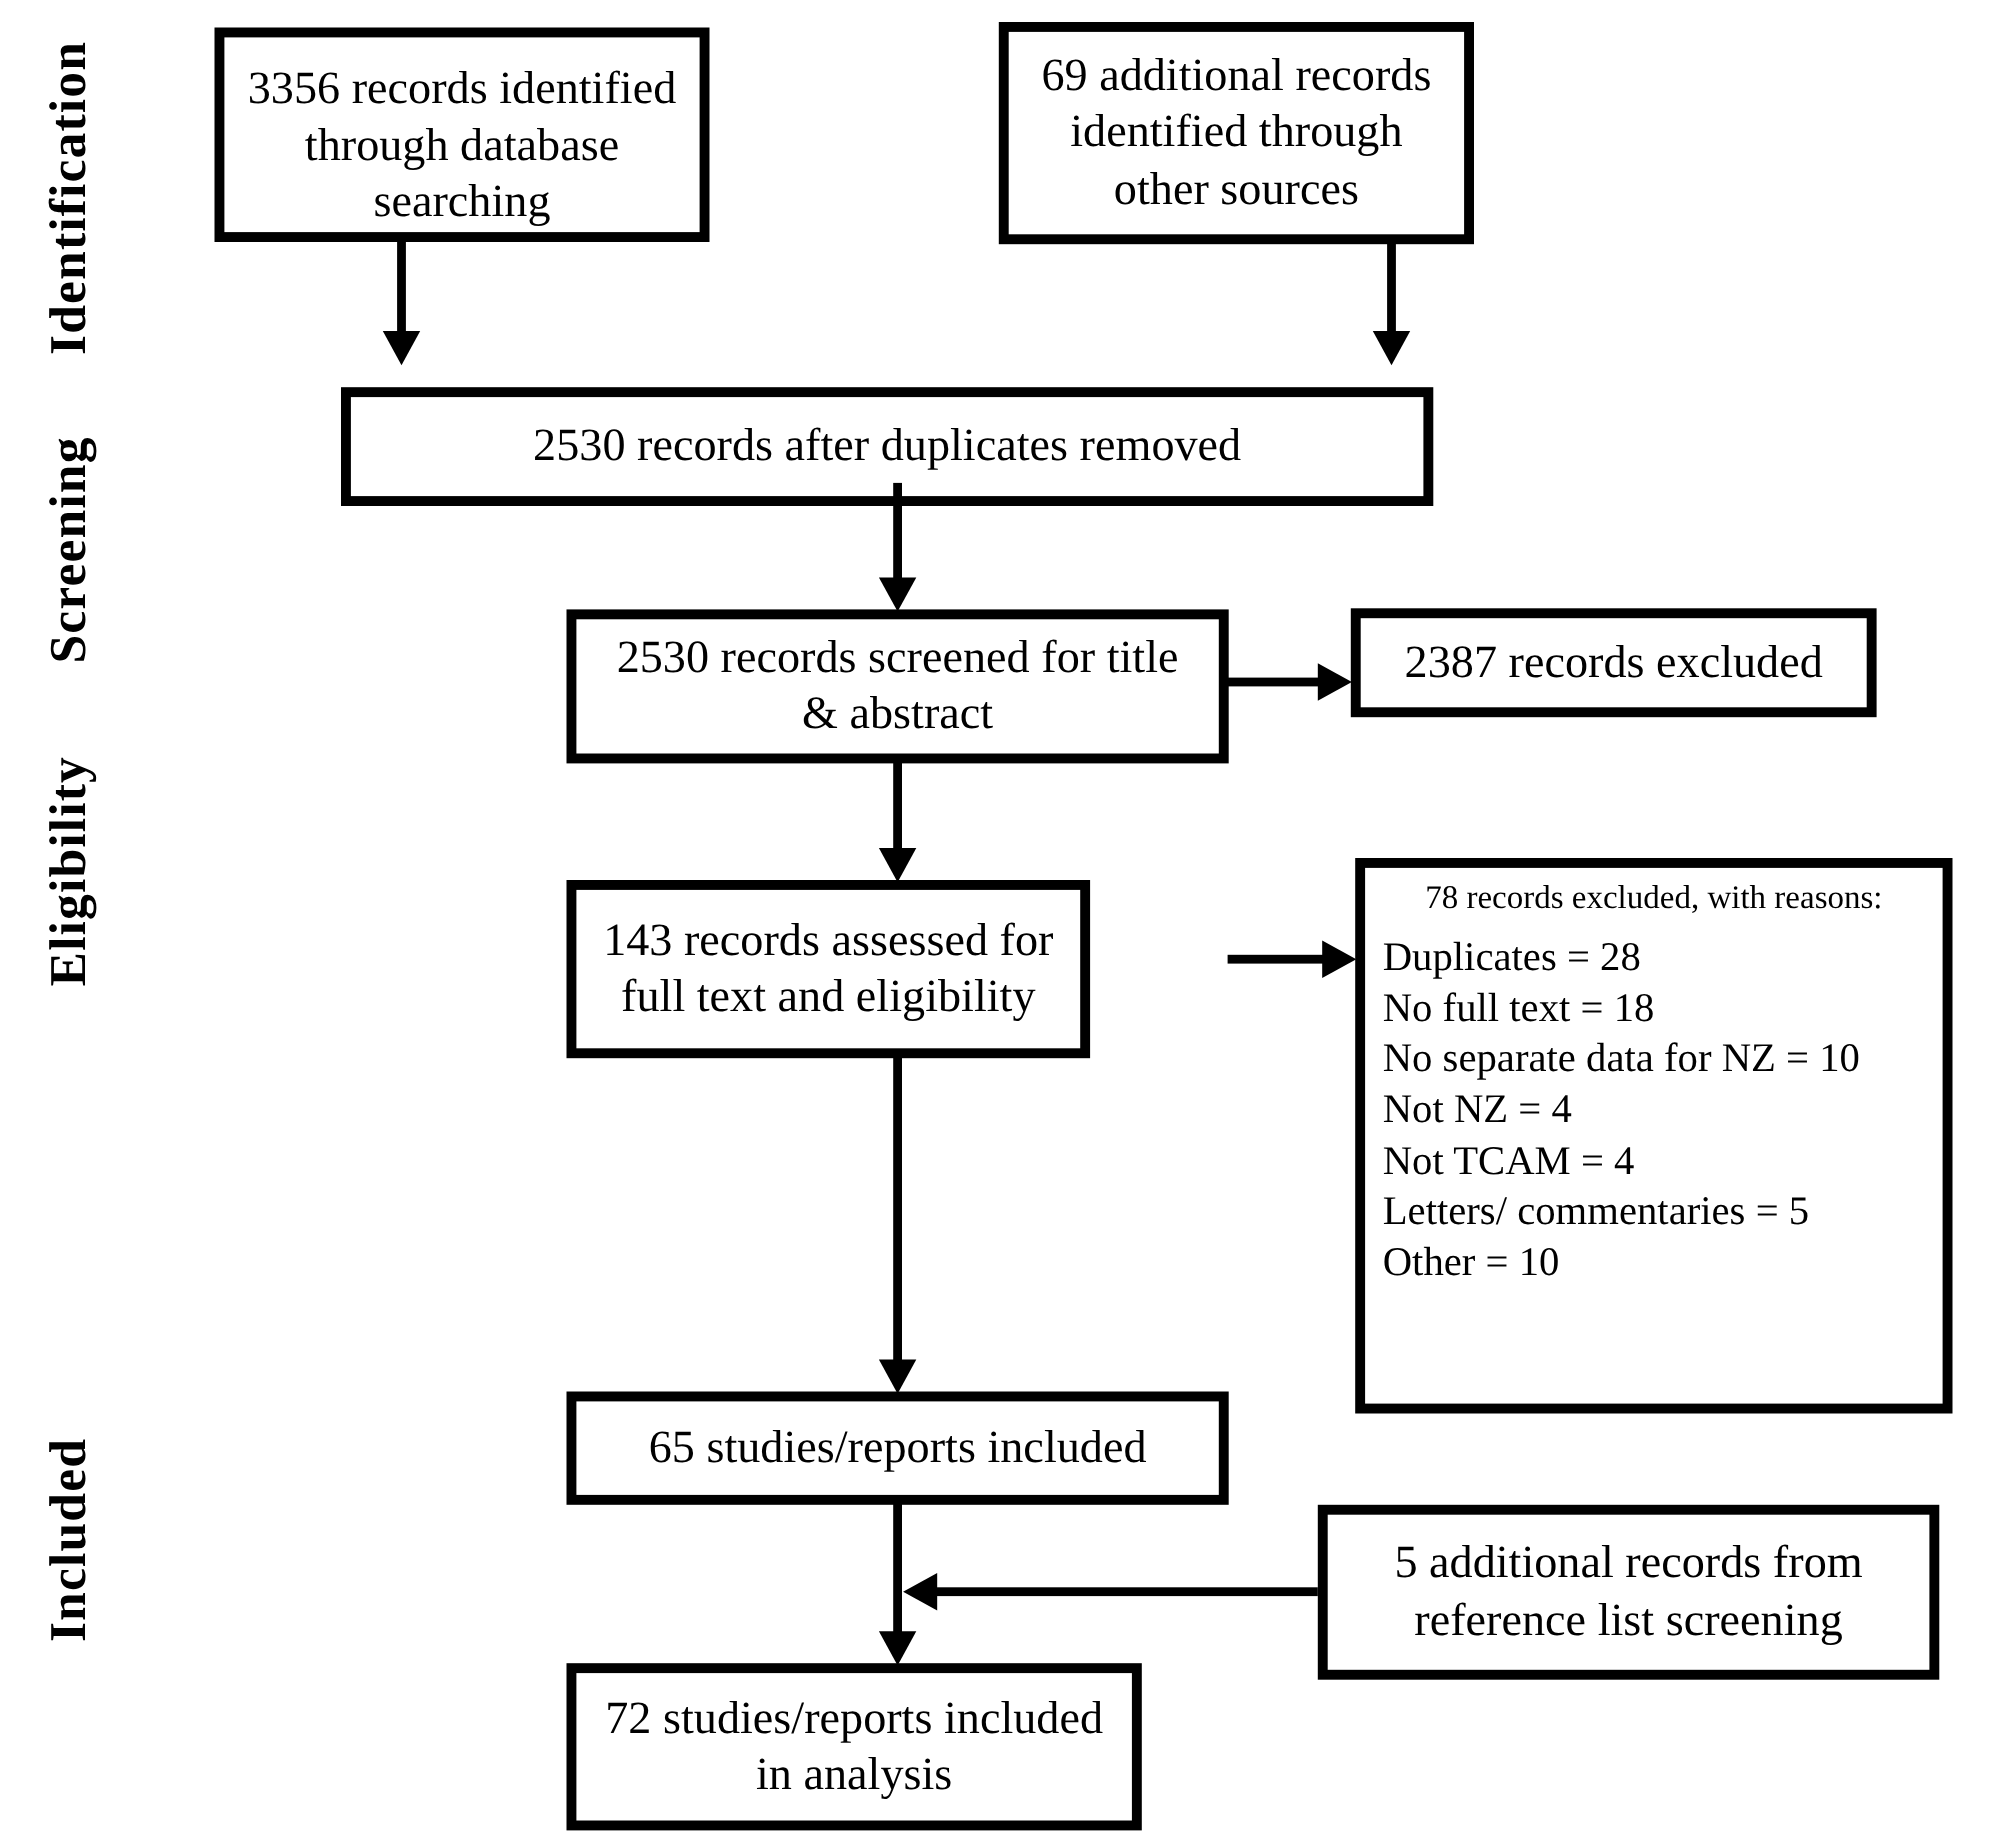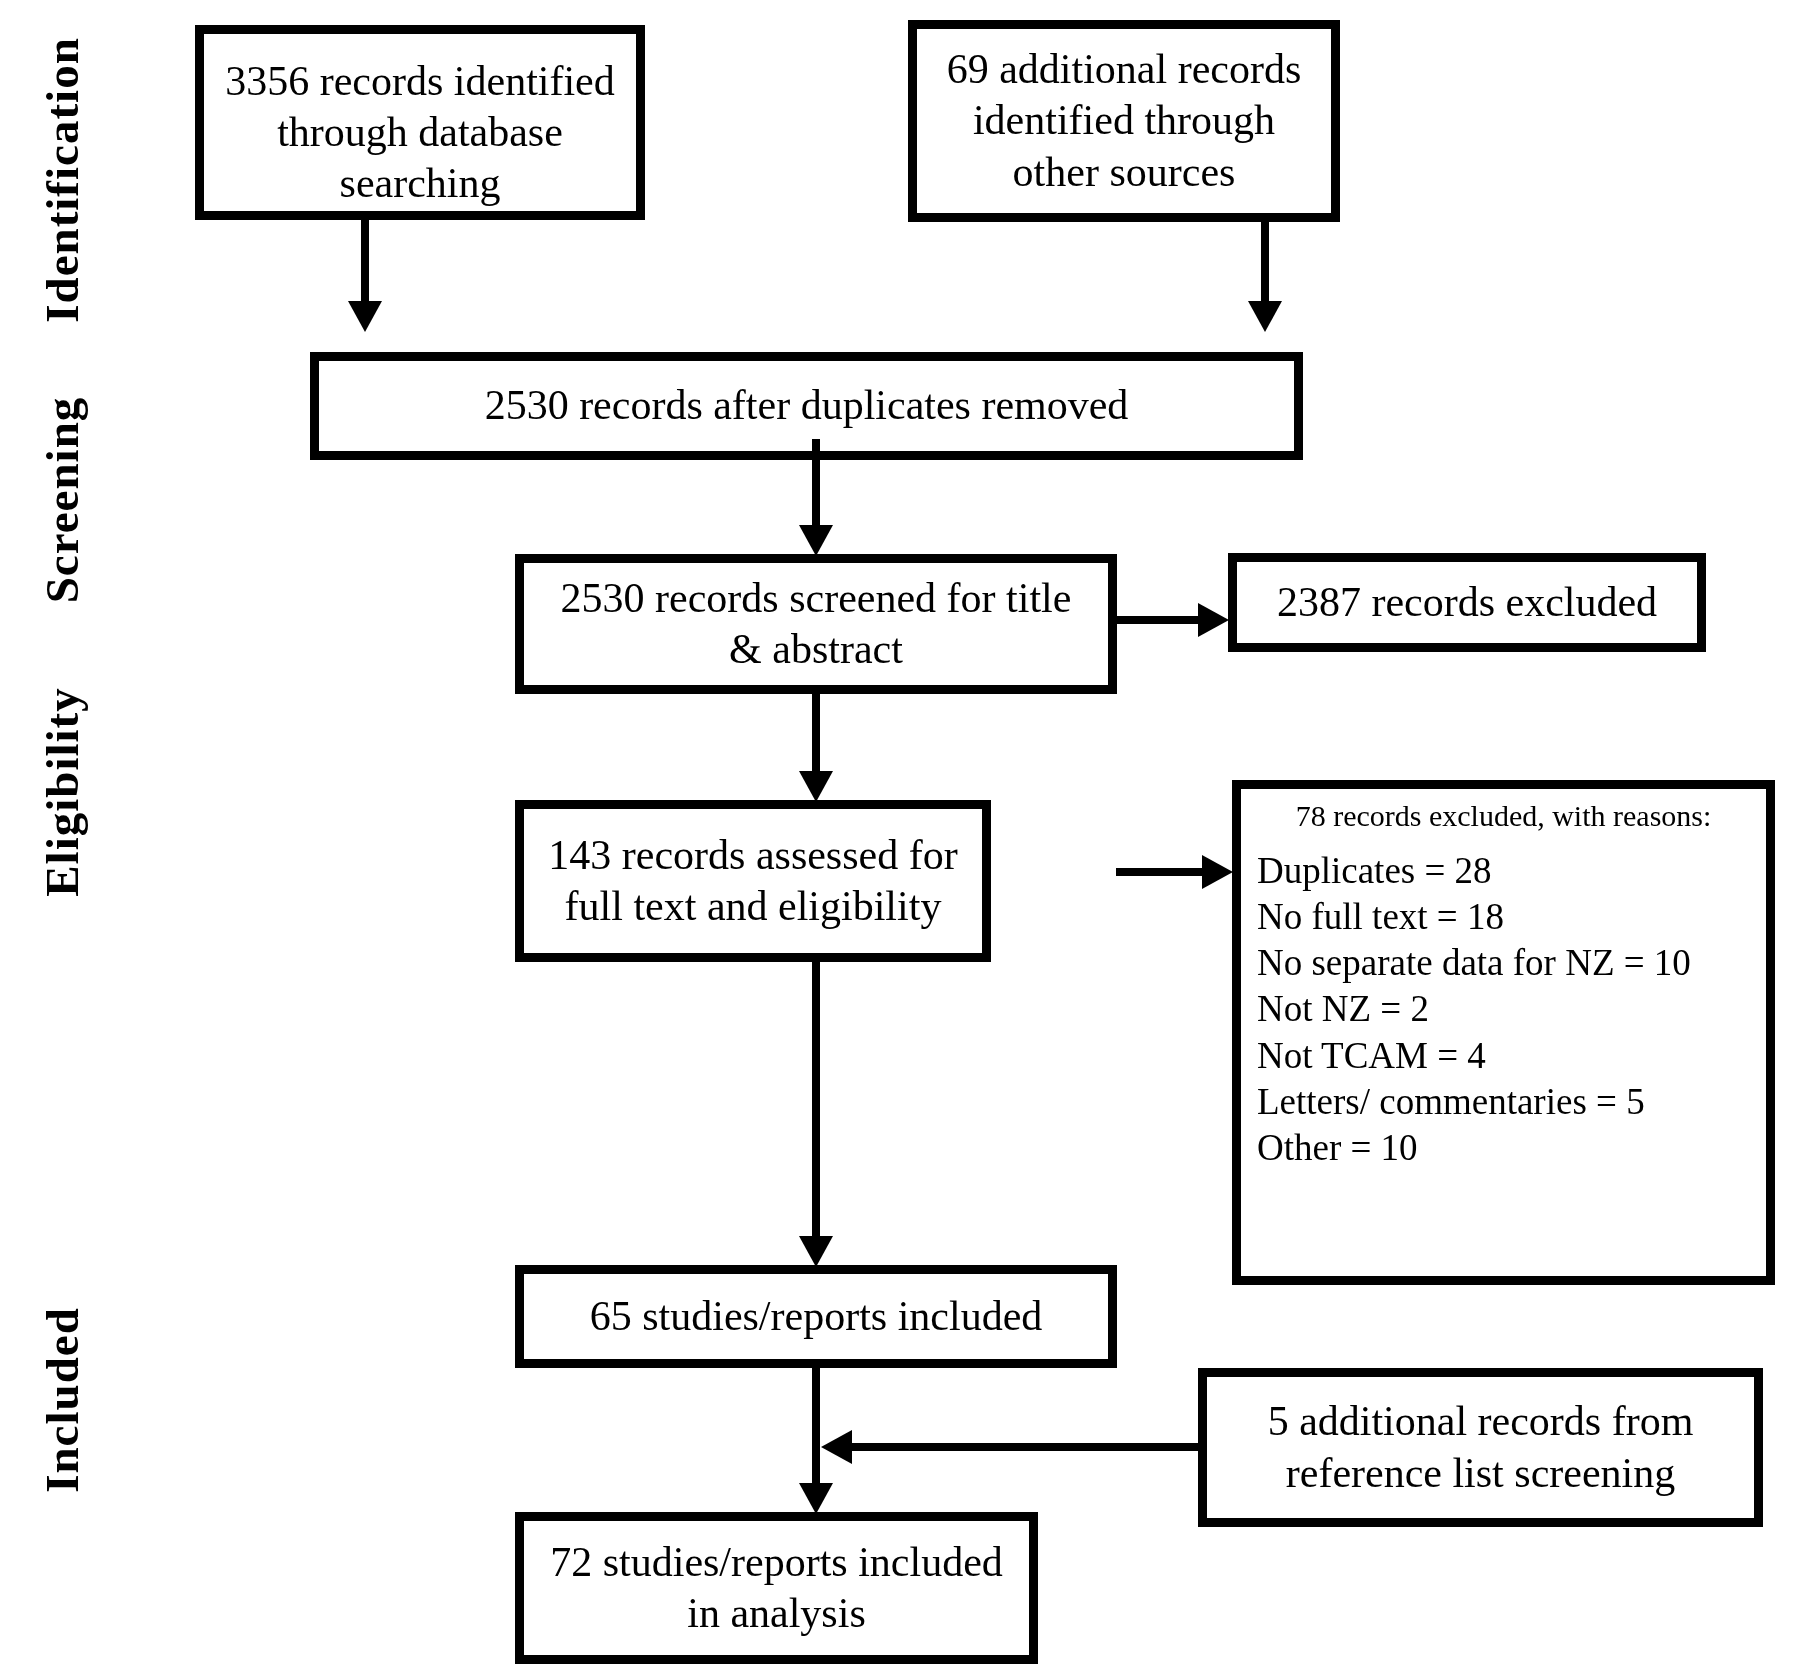--- a/index.html
+++ b/index.html
@@ -120,21 +120,21 @@
   <div class="fbox" style="left:515px; top:800px; width:476px; height:162px;">
     <span>143 records assessed for full text and eligibility</span>
   </div>
 
   <div class="fbox reasons-box" style="left:1232px; top:780px; width:543px; height:505px;">
     <div class="reasons-title">78 records excluded, with reasons:</div>
     <div>
       <div class="reason-item">Duplicates = 28</div>
       <div class="reason-item">No full text = 18</div>
       <div class="reason-item">No separate data for NZ = 10</div>
-      <div class="reason-item">Not NZ = 2</div>
+      <div class="reason-item">Not NZ = 4</div>
       <div class="reason-item">Not TCAM = 4</div>
       <div class="reason-item">Letters/ commentaries = 5</div>
       <div class="reason-item">Other = 10</div>
     </div>
   </div>
 
   <div class="fbox" style="left:515px; top:1265px; width:602px; height:103px;">
     <span>65 studies/reports included</span>
   </div>
 

